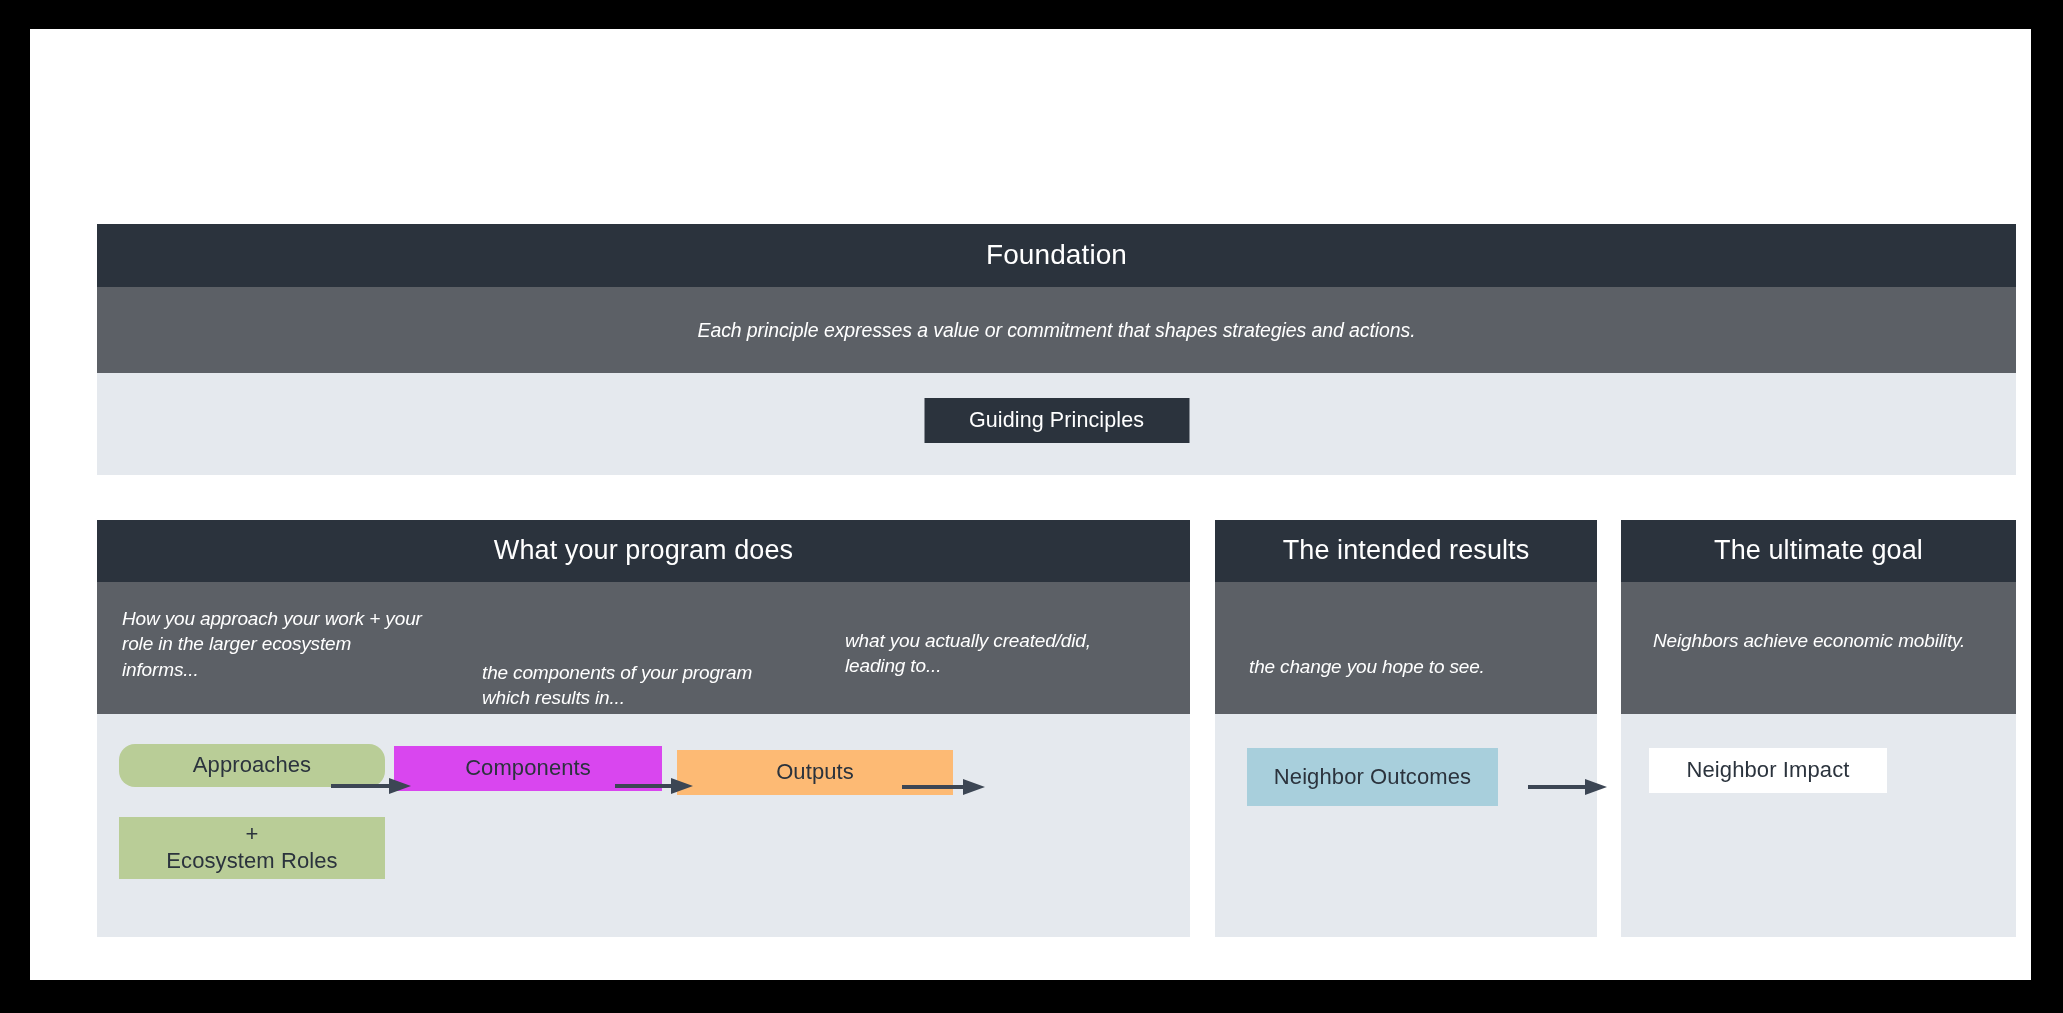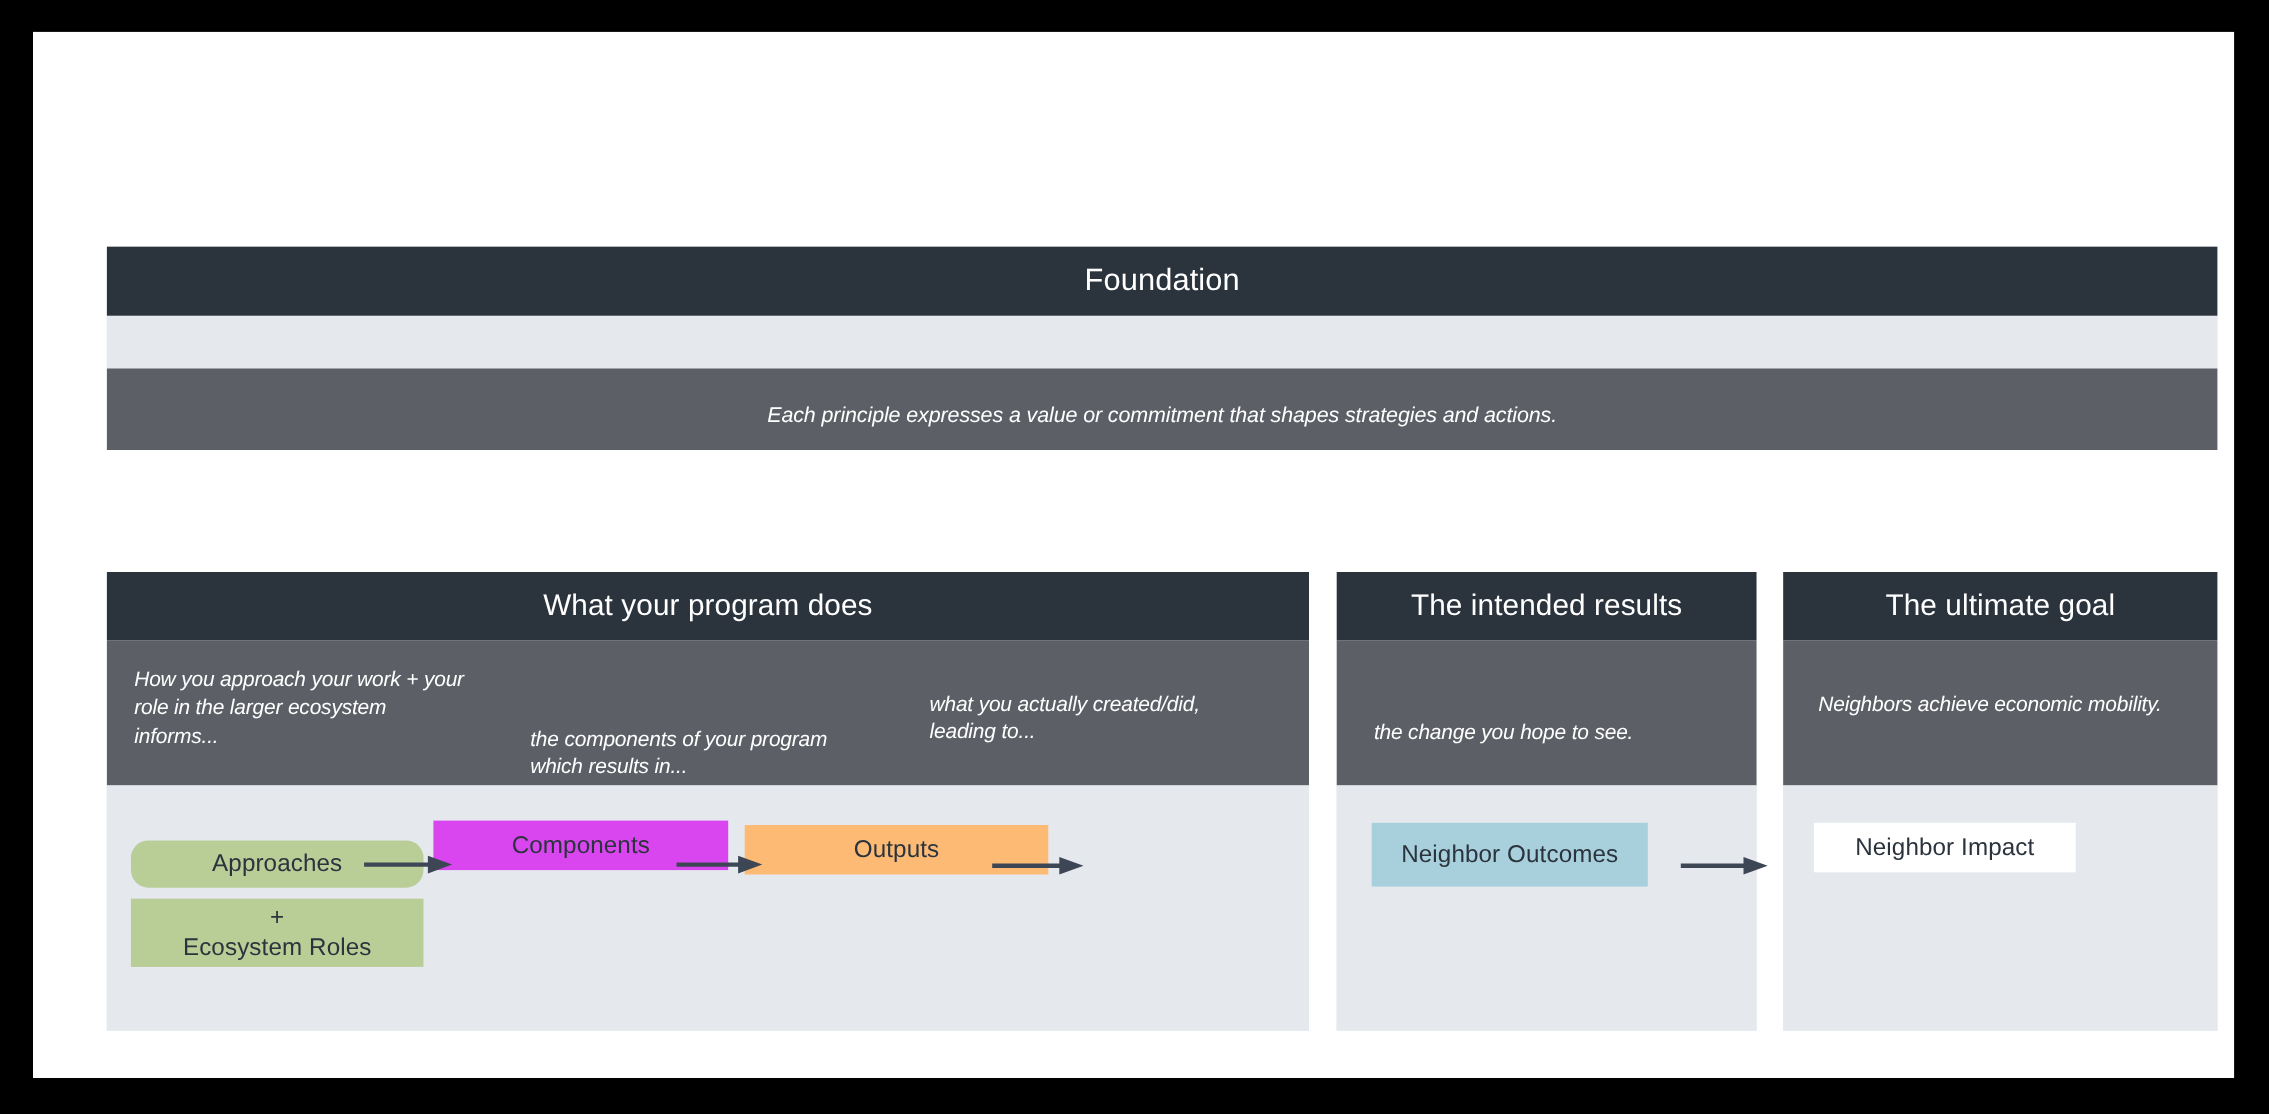--- a/index.html
+++ b/index.html
@@ -73,29 +73,28 @@
   .panel-body {
     position: relative;
     background: #e5e9ee;
   }
 
   
   #foundation-panel {
     left: 67px;
     top: 195px;
     width: 1919px;
-    height: 185px;
+    height: 251px;
   }
   #foundation-panel .panel-header { height: 63px; }
   #foundation-panel .panel-subband {
     height: 86px;
     display: flex;
     align-items: center;
     justify-content: center;
-    margin-top: 48px;
   }
   .foundation-note {
     font-size: 19.5px;
     font-style: italic;
     color: #ffffff;
     letter-spacing: -0.1px;
     white-space: nowrap;
   }
   #foundation-panel .panel-body { height: 102px; }
   .guiding-principles-chip {
@@ -153,21 +152,21 @@
     display: flex;
     align-items: center;
     justify-content: center;
     text-align: center;
     color: #2b333d;
     font-size: 22px;
     line-height: 1.28;
     letter-spacing: 0.1px;
   }
   .box-approaches {
-    left: 22px; top: 50px; width: 266px; height: 43px;
+    left: 22px; top: 30px; width: 266px; height: 43px;
     background: #b9cd97;
     border-radius: 16px;
   }
   .box-ecosystem {
     left: 22px; top: 103px; width: 266px; height: 62px;
     background: #b9cd97;
     flex-direction: column;
     line-height: 1.22;
   }
   .box-components {

